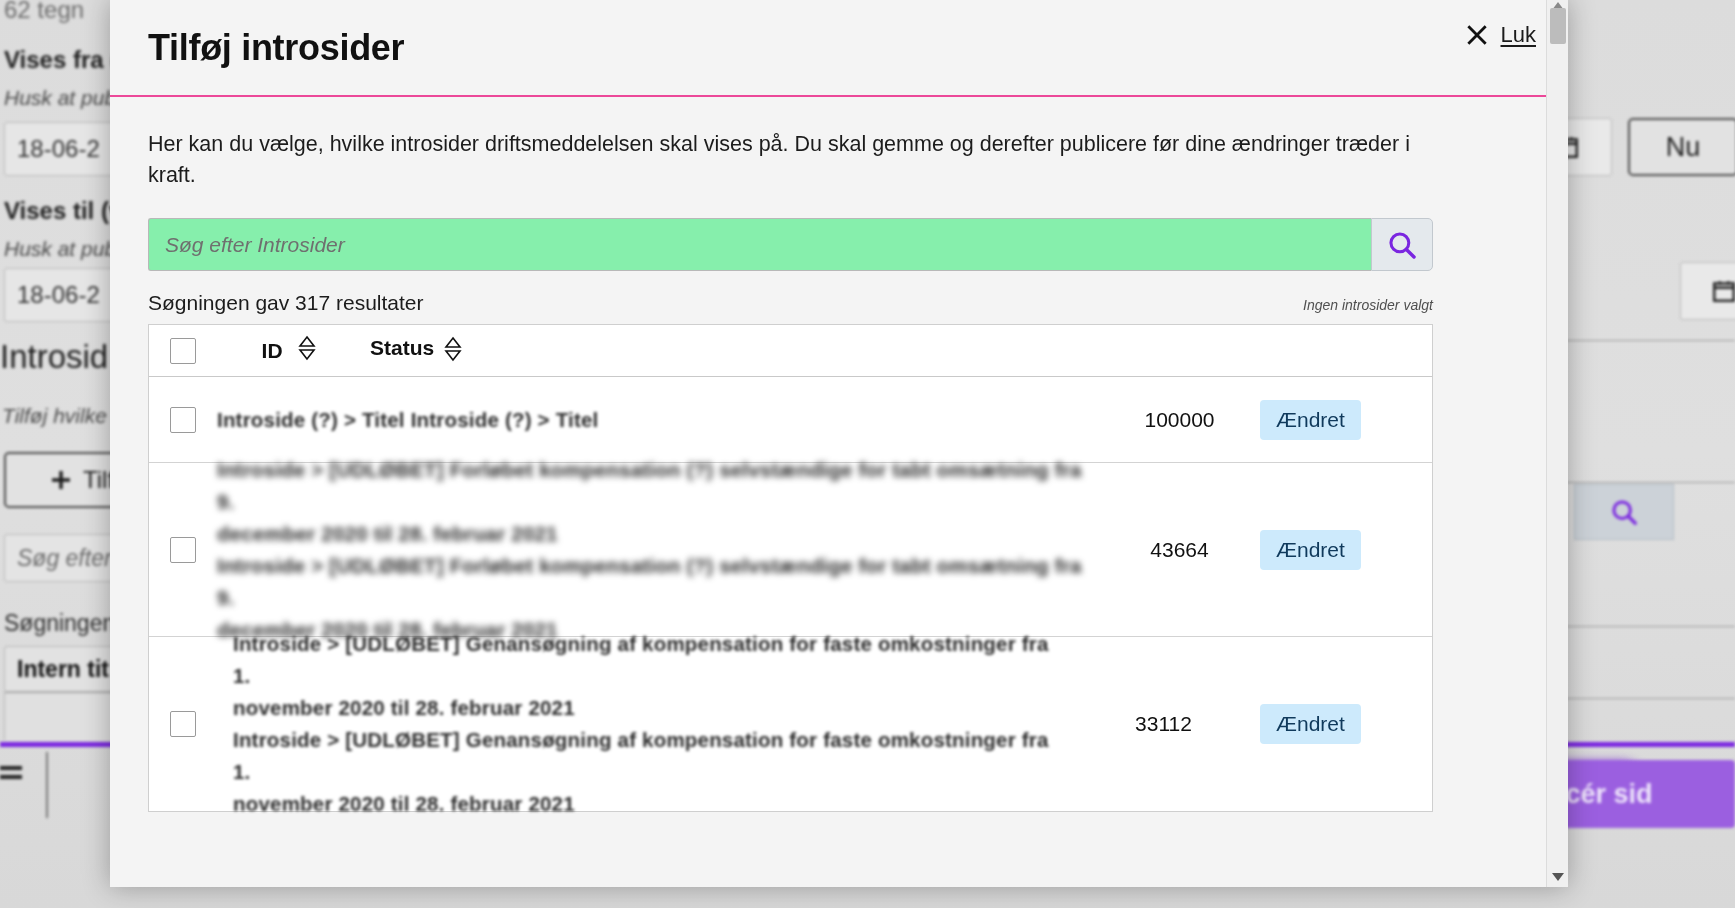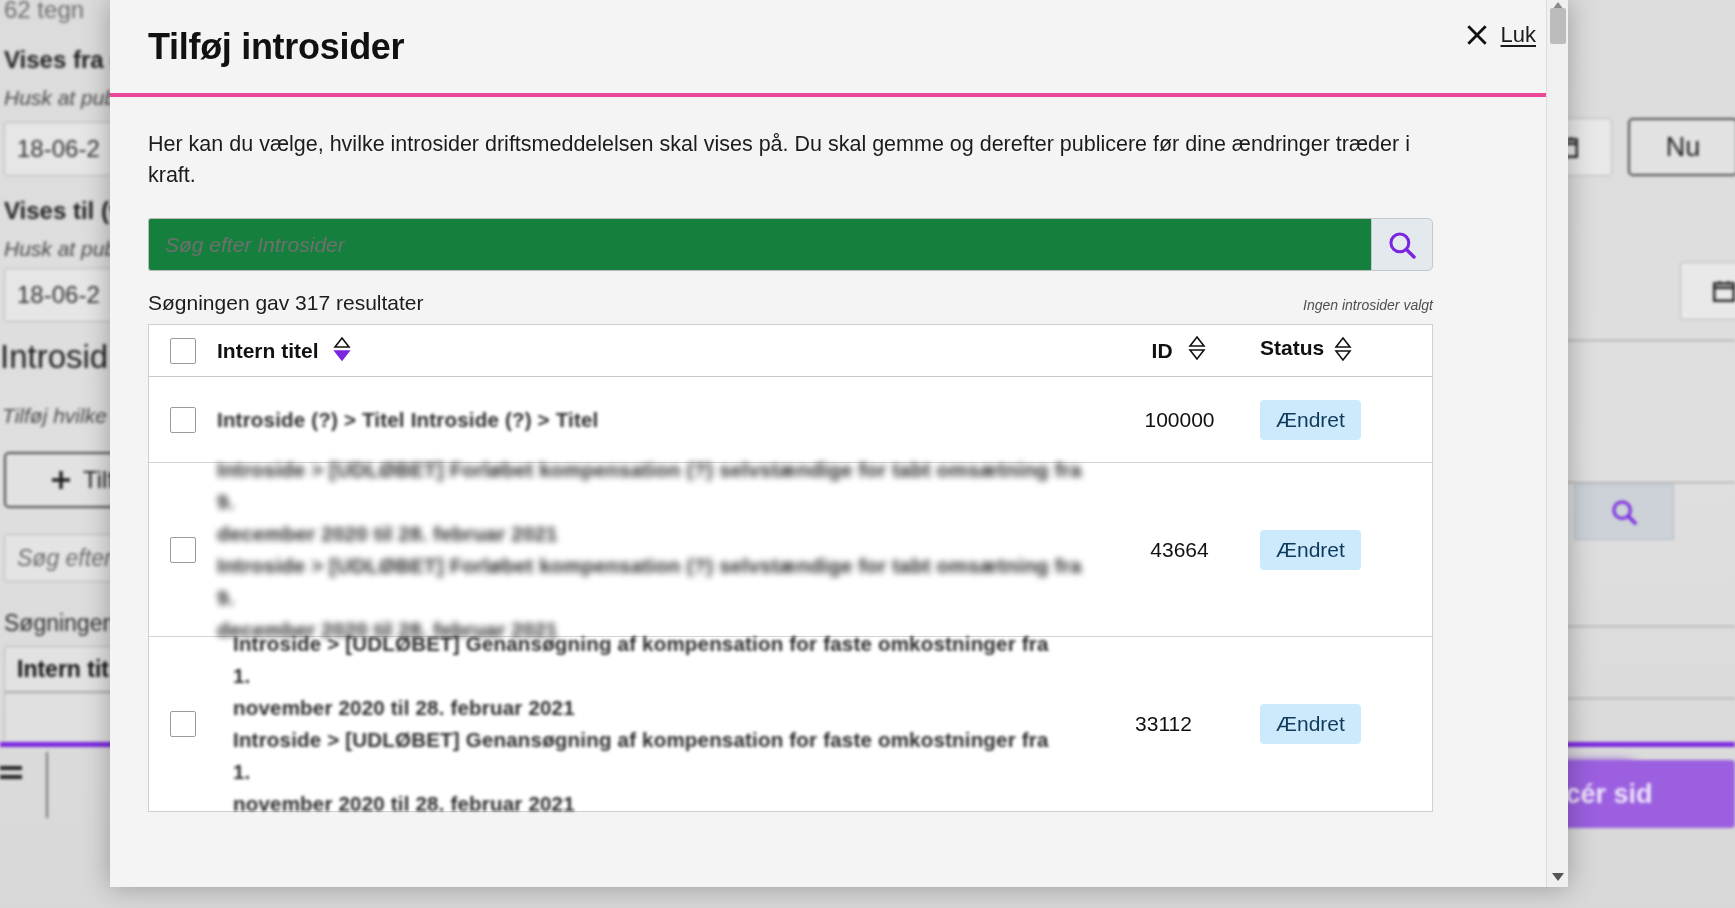--- a/index.html
+++ b/index.html
@@ -59,21 +59,21 @@
 
   
   .modal {
     position: absolute; left: 110px; top: 0; width: 1458px; height: 887px;
     background: #f4f4f4;
     box-shadow: 0 0 26px rgba(0,0,0,.30);
     display: flex; flex-direction: column;
   }
   .modal-header {
     position: relative; height: 97px; flex: 0 0 97px;
-    border-bottom: 4px solid #ec4899;
+    border-bottom: 2px solid #ec4899;
     display: flex; align-items: center;
   }
   .modal-title {
     margin-left: 38px; font-size: 36px; font-weight: 700;
     color: #111; letter-spacing: -.3px;
   }
   .close-wrap {
     position: absolute; right: 32px; top: 22px;
     display: flex; align-items: center; gap: 11px; cursor: pointer;
   }
@@ -90,21 +90,21 @@
   .intro-text {
     margin-top: 32px; font-size: 21.5px; line-height: 31px;
     color: #1c1c1c; max-width: 1290px;
   }
 
   .search-row {
     margin-top: 27px; display: flex; height: 53px; width: 1285px;
   }
   .search-input {
     flex: 1 1 auto; border: 1px solid #b8b8b8; border-right: none;
-    background: #15803d; font-size: 21px; padding: 0 16px;
+    background: #86efac; font-size: 21px; padding: 0 16px;
     font-family: "Liberation Sans", sans-serif; color: #222;
     border-radius: 3px 0 0 3px;
   }
   .search-input::placeholder { color: #6f6f6f; font-style: italic; }
   .search-btn {
     width: 62px; background: #e4e9ed; border: 1px solid #c2c8ce;
     border-radius: 0 5px 5px 0; display: flex; align-items: center;
     justify-content: center; cursor: pointer;
   }
 
@@ -278,29 +278,20 @@
       <div class="meta-row">
         <span class="meta-count">Søgningen gav 317 resultater</span>
         <span class="meta-selected">Ingen introsider valgt</span>
       </div>
 
       <div class="tbl">
 
         <div class="thead">
           <div class="c-check">
             <span class="cbox"></span>
-          </div>
-          <div class="c-title">
-            <span class="th-label">Intern titel</span>
-            <span class="sort">
-              <svg width="20" height="26" viewBox="0 0 20 26">
-                <path d="M10 2 L17 11 L3 11 Z" fill="#fff" stroke="#111" stroke-width="1.6"></path>
-                <path d="M10 24 L3 15 L17 15 Z" fill="#7a26e0" stroke="#7a26e0" stroke-width="1.6"></path>
-              </svg>
-            </span>
           </div>
           <div class="c-id">
             <span class="th-label">ID</span>
             <span class="sort">
               <svg width="20" height="26" viewBox="0 0 20 26">
                 <path d="M10 2 L17 11 L3 11 Z" fill="#fff" stroke="#111" stroke-width="1.6"></path>
                 <path d="M10 24 L3 15 L17 15 Z" fill="#fff" stroke="#111" stroke-width="1.6"></path>
               </svg>
             </span>
           </div>

